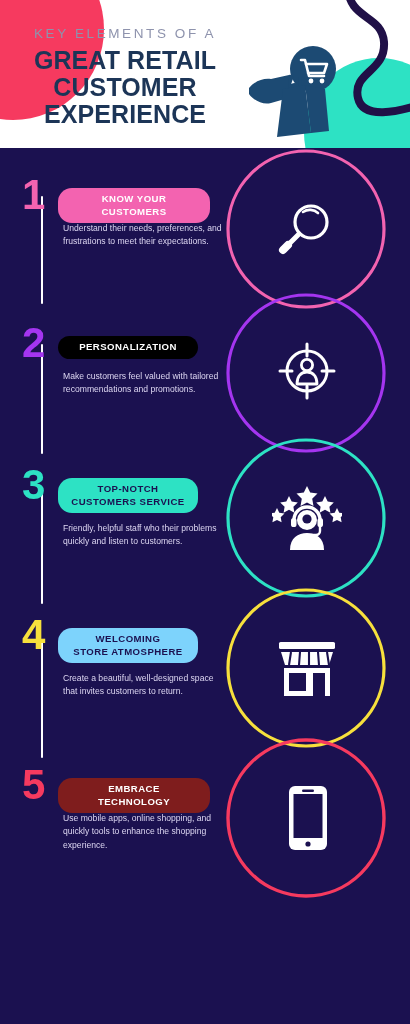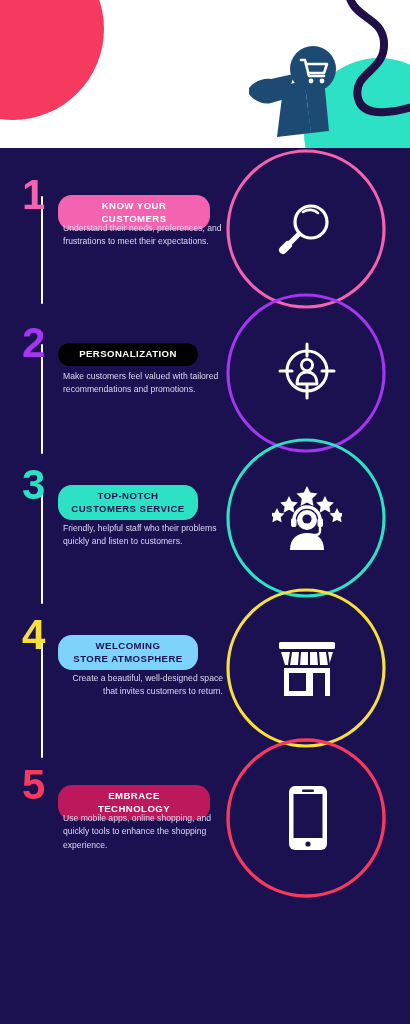--- a/index.html
+++ b/index.html
@@ -96,21 +96,21 @@
     left: 22px;
     top: -14px;
     font-size: 42px;
     font-weight: 700;
     line-height: 1;
     letter-spacing: -1px;
   }
   .pill {
     position: absolute;
     left: 58px;
-    top: 7px;
+    top: 0;
     min-width: 140px;
     max-width: 152px;
     border-radius: 14px;
     padding: 5px 13px;
     text-align: center;
     font-size: 9.6px;
     font-weight: 700;
     letter-spacing: 0.45px;
     line-height: 1.32;
   }
@@ -138,20 +138,28 @@
 
 <div class="header">
 
   <div class="blob-pink"></div>
   <div class="blob-teal"></div>
 
   <svg class="squiggle" viewBox="0 0 130 160">
     <path d="M62 -8 C 62 26, 96 20, 98 48 C 100 78, 66 78, 72 104 C 77 126, 112 118, 136 110" fill="none" stroke="#201047" stroke-width="8" stroke-linecap="round"></path>
   </svg>
 
+  <div class="header-text">
+    <div class="kicker">KEY ELEMENTS OF A</div>
+    <div class="headline">
+      <div>GREAT RETAIL</div>
+      <div>CUSTOMER</div>
+      <div>EXPERIENCE</div>
+    </div>
+  </div>
 
   <svg class="header-art" viewBox="0 0 92 95">
     <g fill="#1c4a73">
 
       <circle cx="68" cy="24" r="23"></circle>
 
       <path d="M4 43 C 10 36, 18 33, 26 34 L 44 30 C 47 29, 49 31, 48 34 L 46 39
                C 50 37, 54 38, 54 42 L 54 50 L 26 58 C 18 60, 9 56, 4 49 Z"></path>
 
       <path d="M38 44 L 60 40 L 66 88 L 32 92 Z"></path>
@@ -239,39 +247,39 @@
     </g>
     <circle cx="35" cy="33" r="4.6" fill="#1b1150"></circle>
   </svg>
 
   <div class="step" style="top:480px;">
     <div class="num" style="color:#f7e03c;">4</div>
     <div class="pill" style="background:#7dd3fc;color:#1b1150;">
       <span>WELCOMING</span><br>
       <span>STORE ATMOSPHERE</span>
     </div>
-    <div class="desc" style="top:44px;text-align:right;">Create a beautiful, well-designed space that invites customers to return.</div>
+    <div class="desc" style="top:44px;">Create a beautiful, well-designed space that invites customers to return.</div>
   </div>
 
   <svg class="ico" style="left:277px;top:490px;" width="60" height="60" viewBox="0 0 60 60">
     <g fill="#ffffff">
       <rect x="2" y="4" width="56" height="7" rx="1.6"></rect>
       <path d="M4 14 h52 l-4 13 h-44 Z"></path>
       <rect x="7" y="30" width="46" height="28"></rect>
     </g>
     <g stroke="#1b1150" stroke-width="2.1">
       <path d="M14 14 L 12 27 M23 14 L 22 27 M32 14 L 32 27 M41 14 L 42 27 M50 14 L 52 27"></path>
     </g>
     <rect x="12" y="35" width="17" height="18" fill="#1b1150"></rect>
     <rect x="36" y="35" width="12" height="23" fill="#1b1150"></rect>
   </svg>
 
   <div class="step" style="top:630px;">
     <div class="num" style="color:#f63a5f;">5</div>
-    <div class="pill" style="background:#be185d;color:#ffffff;">
+    <div class="pill" style="background:#7f1d1d;color:#ffffff;">
       <span>EMBRACE TECHNOLOGY</span>
     </div>
     <div class="desc" style="top:34px;">Use mobile apps, online shopping, and quickly tools to enhance the shopping experience.</div>
   </div>
 
   <svg class="ico" style="left:288px;top:637px;" width="40" height="66" viewBox="0 0 40 66">
     <rect x="1" y="1" width="38" height="64" rx="6" fill="#ffffff"></rect>
     <rect x="5.5" y="9" width="29" height="44" fill="#1b1150"></rect>
     <rect x="14" y="4.6" width="12" height="2.4" rx="1.2" fill="#1b1150"></rect>
     <circle cx="20" cy="59" r="2.6" fill="#1b1150"></circle>

